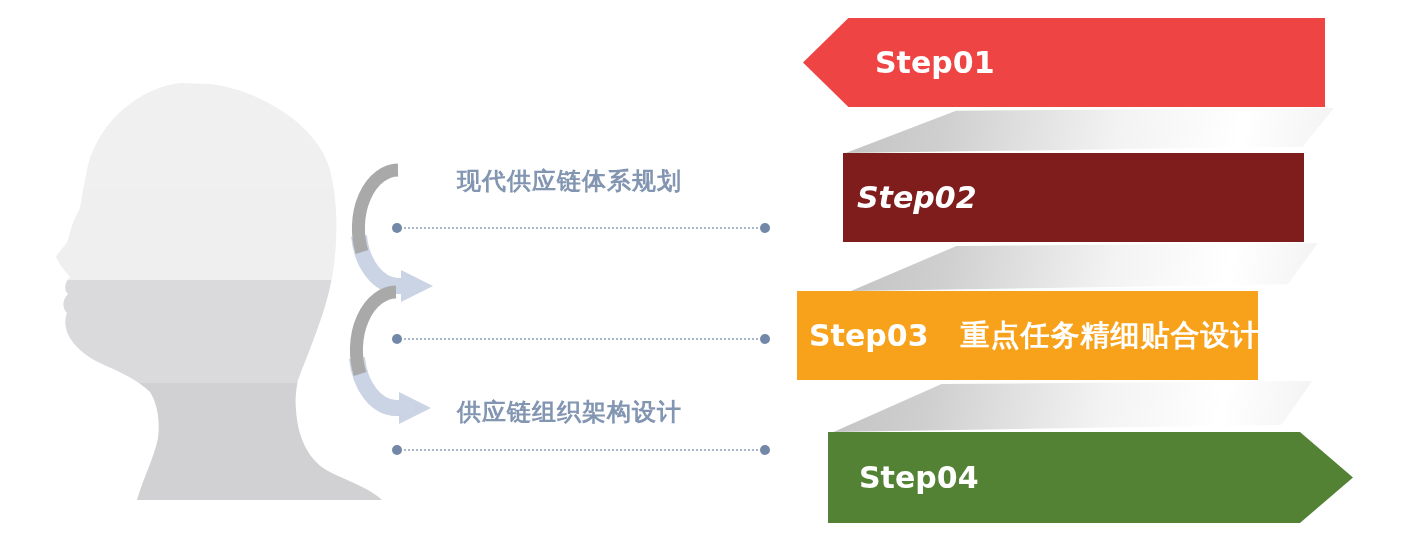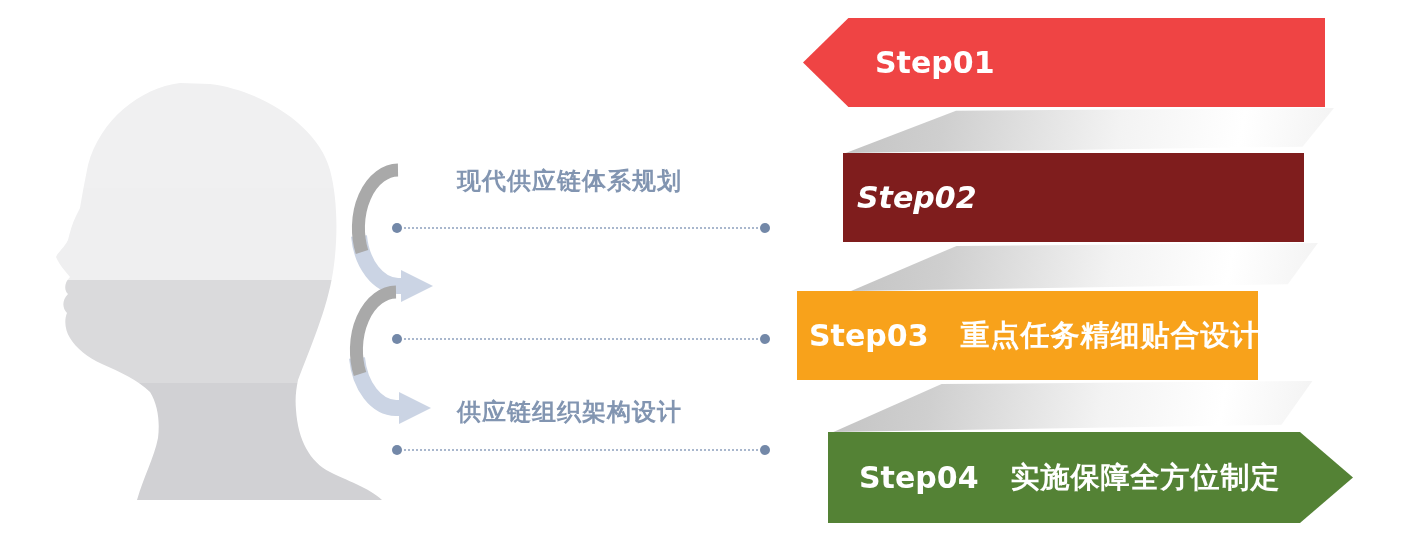--- a/index.html
+++ b/index.html
@@ -131,16 +131,15 @@
   </div>
   <div class="banner" id="banner-2" style="background-color: #7f1d1d; font-style: italic;">
     <span class="step-id">Step02</span>
   </div>
   <div class="banner" id="banner-3" style="background-color: rgb(248, 162, 27);">
     <span class="step-id">Step03</span>
     <span class="step-title">重点任务精细贴合设计</span>
   </div>
   <div class="banner" id="banner-4" style="background-color: rgb(84, 130, 53);">
     <span class="step-id">Step04</span>
-    <span class="step-title">实施保障全方位制定</span>
   </div>
 
 </div>
 
 </body></html>

